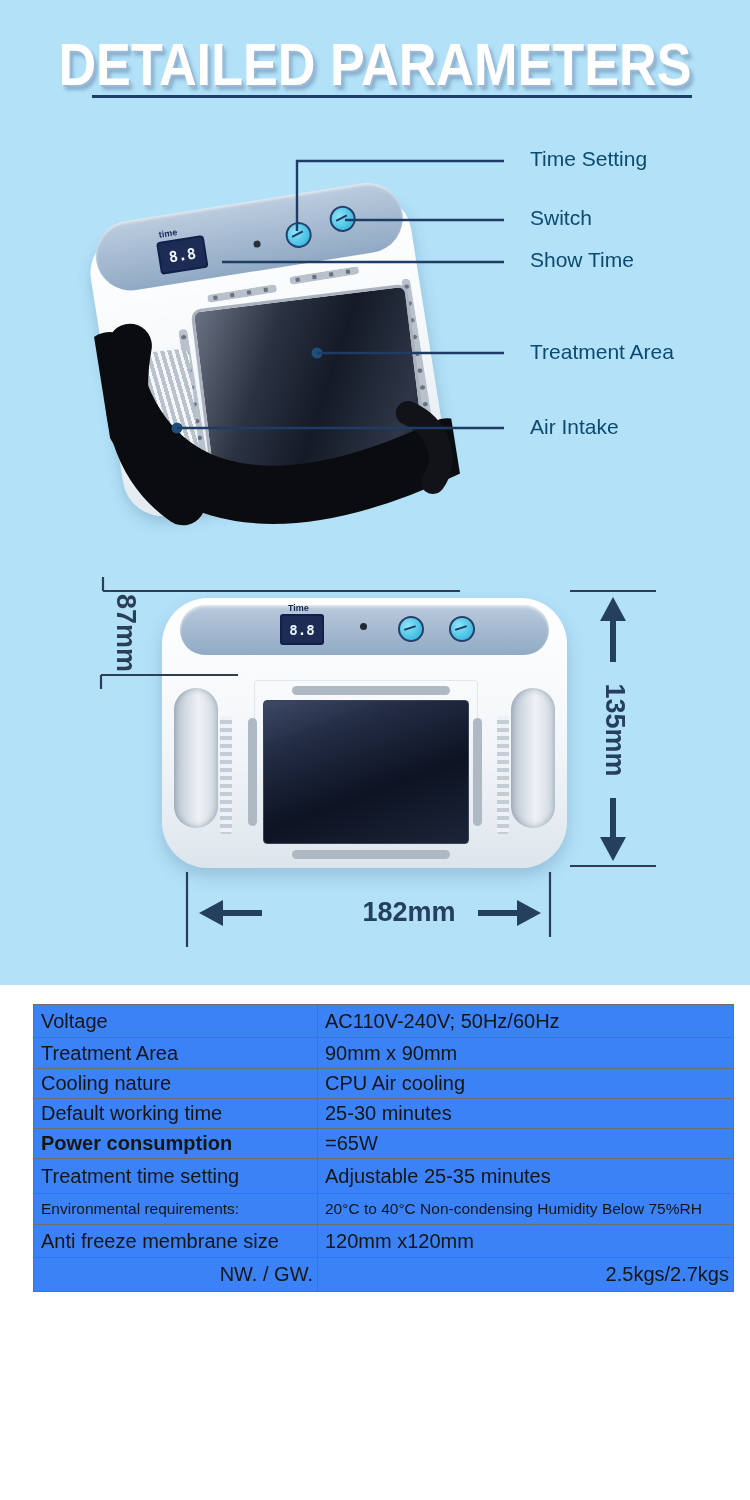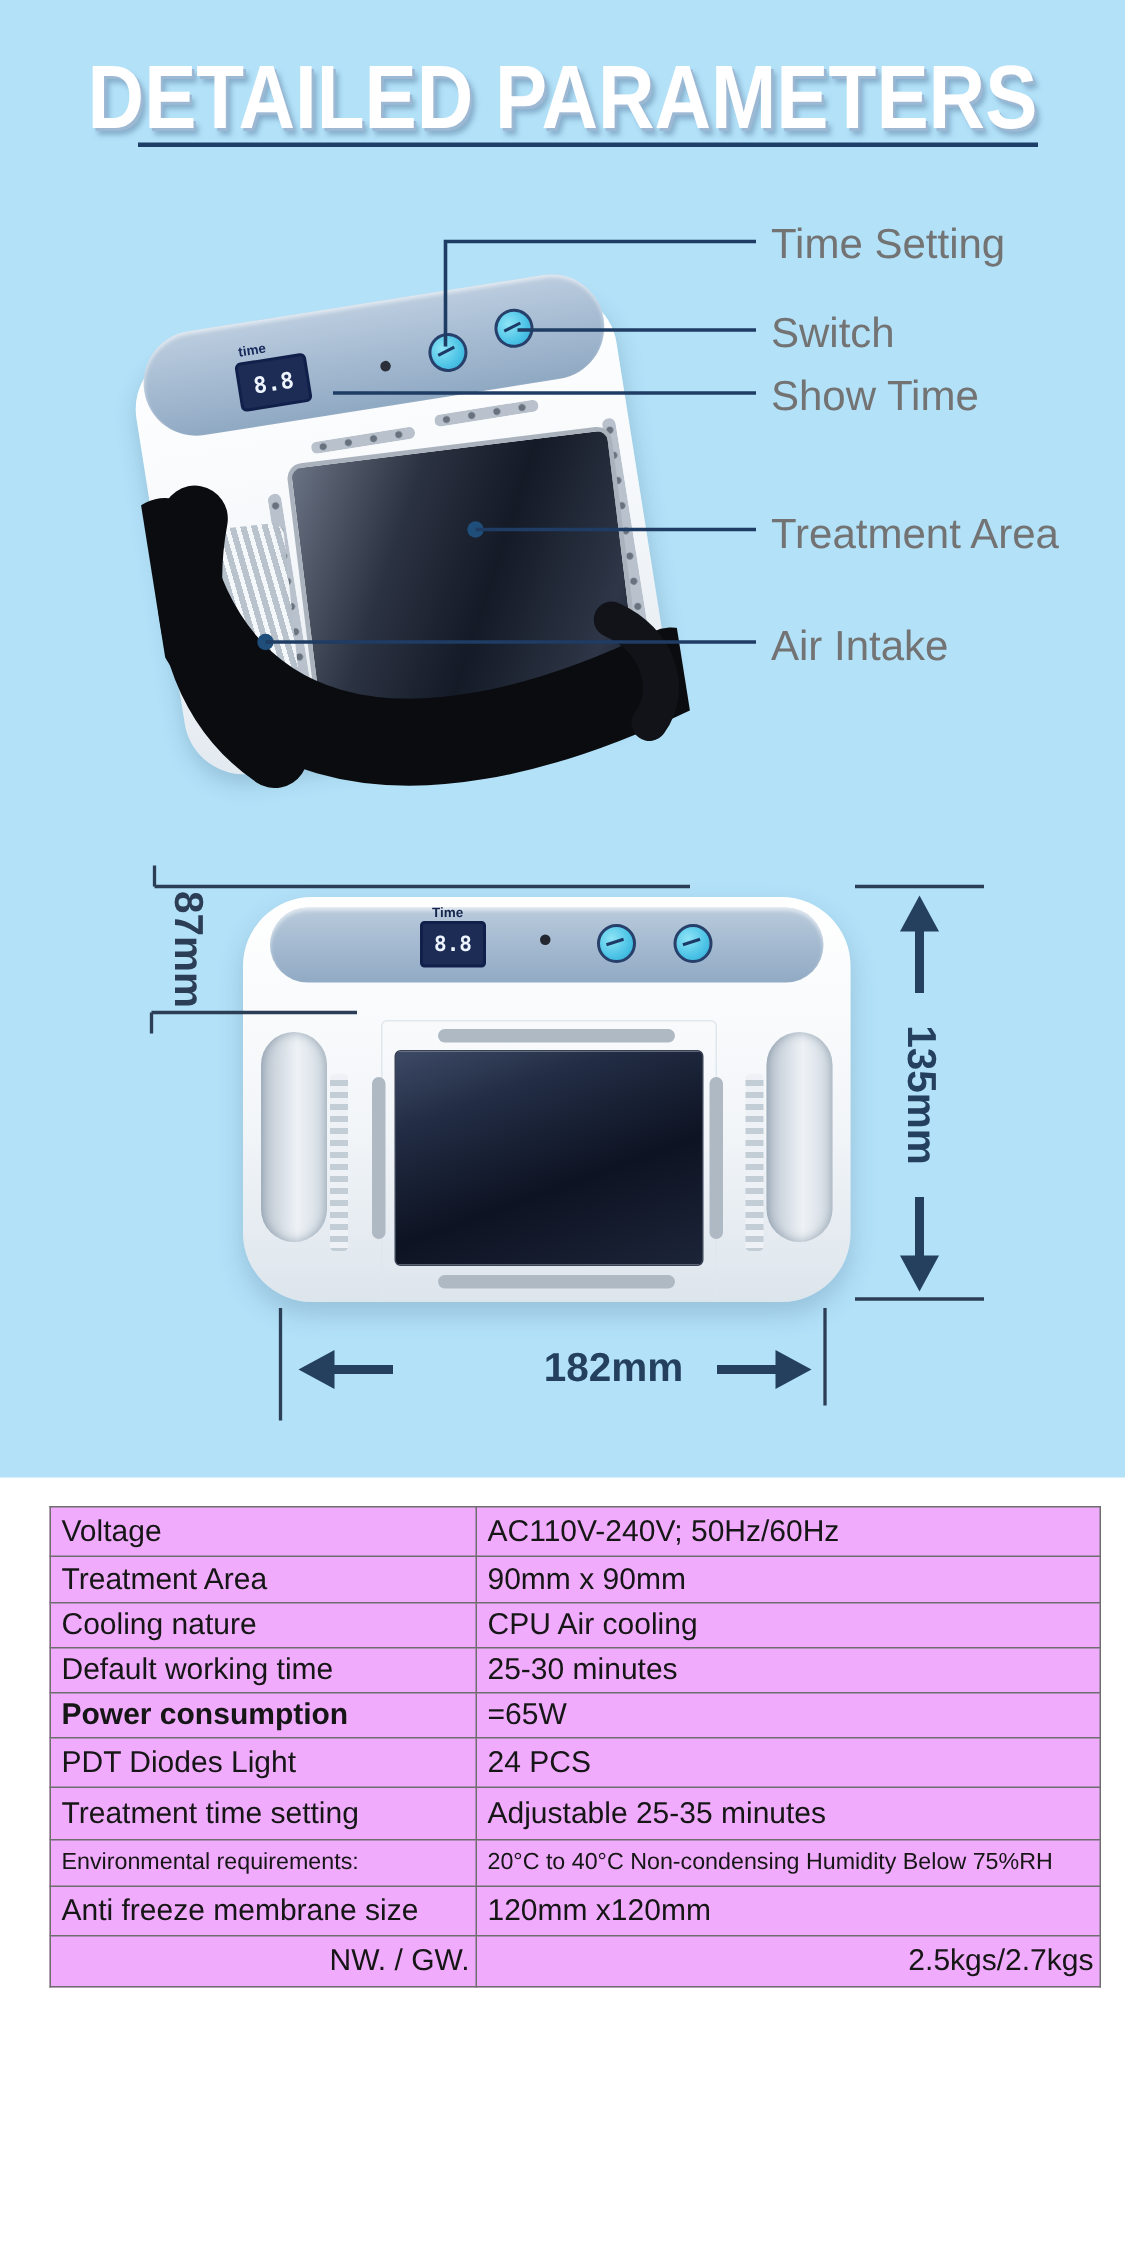--- a/index.html
+++ b/index.html
@@ -6,21 +6,21 @@
   body{font-family:"Liberation Sans",sans-serif;background:#ffffff;}
   .canvas{position:relative;width:750px;height:1500px;margin:0 auto;overflow:hidden;background:#ffffff;}
   .blue-section{position:absolute;left:0;top:0;width:750px;height:985px;background:#b2e1f8;}
   
   .title{position:absolute;left:0;top:30px;width:750px;text-align:center;
          font-size:60px;font-weight:700;color:#ffffff;letter-spacing:0px;
          transform:scaleX(.87);transform-origin:50% 50%;
          text-shadow:2px 2px 0 #9cb8d3,4px 5px 4px rgba(100,135,170,.55);white-space:nowrap;}
   .title-underline{position:absolute;left:92px;top:95px;width:600px;height:3px;background:#1d3e66;}
   
-  .callout{position:absolute;font-size:28px;color:#737373;white-space:nowrap;}
+  .callout{position:absolute;font-size:21px;color:#0c4a6e;white-space:nowrap;margin-left:16px;}
   
   .dim{position:absolute;font-size:27px;font-weight:600;color:#24405e;white-space:nowrap;}
   .dim.rot{transform:translate(-50%,-50%) rotate(90deg);}
   .dim.hor{transform:translate(-50%,-50%);}
   .dim.dark{color:#2b3e55;}
   
   .anno{position:absolute;left:0;top:0;pointer-events:none;}
   
   .dev1{position:absolute;left:100px;top:186px;width:340px;height:350px;transform:rotate(-9deg);}
   .d1-body{position:absolute;left:6px;top:26px;width:324px;height:286px;border-radius:40px;
@@ -62,21 +62,21 @@
   .d2-pad{position:absolute;left:101px;top:102px;width:204px;height:142px;border-radius:4px;border:1px solid #3a4356;
           background:linear-gradient(160deg,#3d4a66 0%,#222c44 25%,#0d1322 60%,#1c2438 100%);}
   .d2-strip{position:absolute;background:#aeb9c4;border-radius:5px;}
   .d2-handle{position:absolute;top:90px;width:44px;height:140px;border-radius:22px;
              background:linear-gradient(90deg,#b9c4cf 0%,#eef2f6 55%,#cfd8e0 100%);
              box-shadow:inset 0 0 7px rgba(90,110,130,.55);}
   .d2-ridge{position:absolute;top:118px;width:12px;height:118px;
             background:repeating-linear-gradient(180deg,#eef2f6 0 4px,#c3cdd6 4px 8px);border-radius:3px;}
   
   .spec{position:absolute;left:33px;top:1004px;}
-  table.spec-t{border-collapse:collapse;width:700px;table-layout:fixed;background:#f0abfc;}
+  table.spec-t{border-collapse:collapse;width:700px;table-layout:fixed;background:#3b82f6;}
   table.spec-t td{border:1px solid #6e6e6e;font-size:20px;color:#161616;vertical-align:middle;
                   padding:2px 4px 2px 7px;overflow:hidden;white-space:nowrap;}
   table.spec-t col.c1{width:284px;}
   table.spec-t col.c2{width:416px;}
   tr.h33 td{height:28px;} tr.h70 td{height:65px;} tr.h31 td{height:26px;} tr.h30 td{height:25px;}
   tr.h35 td{height:30px;} tr.h36 td{height:31px;} tr.h34 td{height:29px;text-align:right;} tr.h38 td{height:33px;}
   tr.tall td{vertical-align:top;padding-top:8px;}
   tr.tall td.lbl{white-space:normal;line-height:1.35;}
   tr.small td{font-size:15.5px;}
   td.bold{font-weight:700;}
@@ -200,24 +200,20 @@
           <td class="val">CPU Air cooling</td>
         </tr>
         <tr class="h30">
           <td class="lbl">Default working time</td>
           <td class="val">25-30 minutes</td>
         </tr>
         <tr class="h30">
           <td class="lbl bold">Power consumption</td>
           <td class="val">=65W</td>
         </tr>
-        <tr class="h33">
-          <td class="lbl">PDT Diodes Light</td>
-          <td class="val">24 PCS</td>
-        </tr>
         <tr class="h35">
           <td class="lbl">Treatment time setting</td>
           <td class="val indent">Adjustable 25-35 minutes</td>
         </tr>
         <tr class="h31 small">
           <td class="lbl">Environmental requirements:</td>
           <td class="val">20°C to 40°C Non-condensing Humidity Below 75%RH</td>
         </tr>
         <tr class="h33">
           <td class="lbl">Anti freeze membrane size</td>

